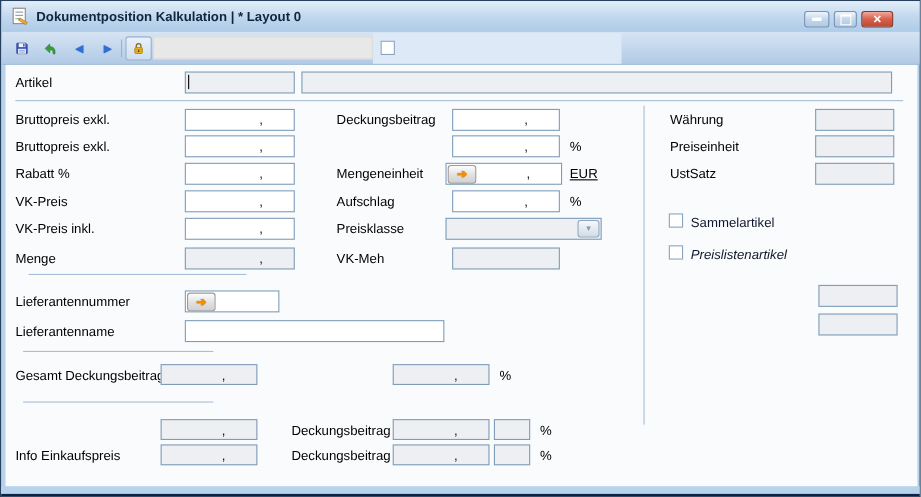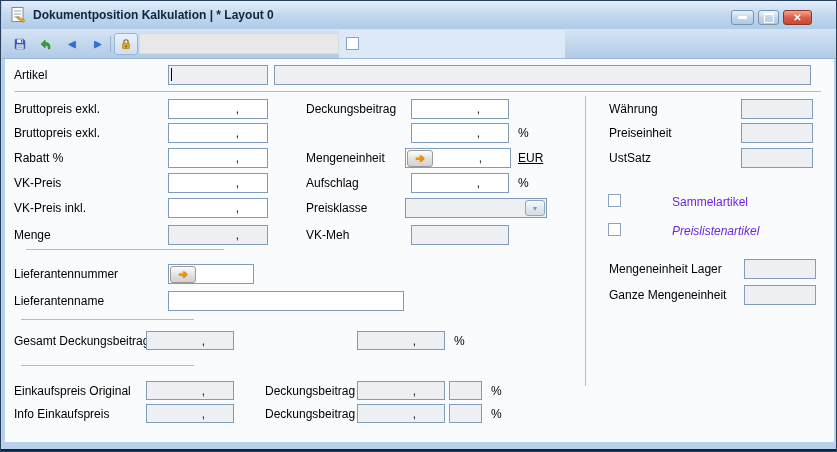--- a/index.html
+++ b/index.html
@@ -25,21 +25,21 @@
   .arrow-glyph{color:#2f6fd6;font-size:12px;line-height:1;text-shadow:0 0 1px #1a4a9a;}
   .tsep{position:absolute;top:7px;width:1px;height:16px;background:#98b2cf;}
   .lockbtn{border:1px solid #9ab4d0;border-radius:3px;background:linear-gradient(#e9f1fa,#cfdff1);}
   .toolbar-input{position:absolute;left:137px;top:4px;width:200px;height:21px;background:#e8e8e8;
                  border:1px solid #dadada;box-sizing:border-box;}
   .cb-panel{position:absolute;left:337px;top:1px;width:226px;height:28px;background:#dde9f6;}
   .cb{display:inline-block;width:13px;height:13px;background:#fff;border:1px solid #8aa4c0;box-sizing:border-box;}
   
   .content{position:absolute;left:4px;top:58px;width:829px;height:385px;background:#fafbfd;}
   .lbl{position:absolute;white-space:nowrap;color:#000;}
-  .lbl.dis{color:#6d28d9;margin-left:44px;}
+  .lbl.dis{color:#0f172a;}
   .field{position:absolute;height:20px;box-sizing:border-box;border:1px solid #7f9db9;background:#fff;
          font-family:"Liberation Sans",sans-serif;font-size:12px;color:#1a1a1a;
          text-align:right;padding:0 28px 0 4px;outline:none;}
   .field.gray{background:#edeff2;}
   .field.center{padding:0 4px;}
   .sfx{position:absolute;white-space:nowrap;}
   .sep-h{position:absolute;height:1px;background:#a6bed7;}
   .sep-v{position:absolute;width:1px;background:#a6bed7;}
   .jumpbtn{position:absolute;width:26px;height:17px;border:1px solid #9a9a9a;border-radius:3px;box-sizing:border-box;
            background:linear-gradient(#fdfdfd,#dedede 60%,#d2d2d2);display:flex;align-items:center;justify-content:center;
@@ -157,21 +157,20 @@
 
     <div class="sep-h" style="left:16px;top:260px;width:173px;"></div>
 
     <span class="lbl" style="left:9px;top:275px;">Gesamt Deckungsbeitrag</span>
     <input class="field gray" style="left: 141px; top: 272px; width: 88px; height: 19px;" readonly="" value=",">
     <input class="field gray" style="left: 352px; top: 272px; width: 88px; height: 19px;" readonly="" value=",">
     <span class="sfx" style="left:449px;top:275px;">%</span>
 
     <div class="sep-h" style="left:16px;top:306px;width:173px;"></div>
 
-    <span class="lbl" style="left:9px;top:325px;">Einkaufspreis Original</span>
     <input class="field gray" style="left: 141px; top: 322px; width: 88px; height: 19px;" readonly="" value=",">
     <span class="lbl" style="left:260px;top:325px;">Deckungsbeitrag</span>
     <input class="field gray" style="left: 352px; top: 322px; width: 88px; height: 19px;" readonly="" value=",">
     <input class="field gray center" style="left: 444px; top: 322px; width: 33px; height: 19px;" readonly="" value="">
     <span class="sfx" style="left:486px;top:325px;">%</span>
 
     <span class="lbl" style="left:9px;top:348px;">Info Einkaufspreis</span>
     <input class="field gray" style="left: 141px; top: 345px; width: 88px; height: 19px;" readonly="" value=",">
     <span class="lbl" style="left:260px;top:348px;">Deckungsbeitrag</span>
     <input class="field gray" style="left: 352px; top: 345px; width: 88px; height: 19px;" readonly="" value=",">
@@ -214,22 +213,20 @@
 
     <span class="lbl" style="left:604px;top:92px;">UstSatz</span>
     <input class="field gray center" style="left: 736px; top: 89px; width: 72px;" readonly="" value="">
 
     <span class="cb" style="position:absolute;left:603px;top:135px;"></span>
     <span class="lbl dis" style="left:623px;top:136px;">Sammelartikel</span>
 
     <span class="cb" style="position:absolute;left:603px;top:164px;"></span>
     <span class="lbl dis" style="left:623px;top:165px;font-style:italic;">Preislistenartikel</span>
 
-    <span class="lbl" style="left:604px;top:203px;">Mengeneinheit Lager</span>
     <input class="field gray center" style="left: 739px; top: 200px; width: 72px;" readonly="" value="">
 
-    <span class="lbl" style="left:604px;top:229px;">Ganze Mengeneinheit</span>
     <input class="field gray center" style="left: 739px; top: 226px; width: 72px;" readonly="" value="">
   </div>
 
   <div class="bottom-strip"></div>
   <div class="bottom-dark"></div>
 </div>
 
 </body></html>

